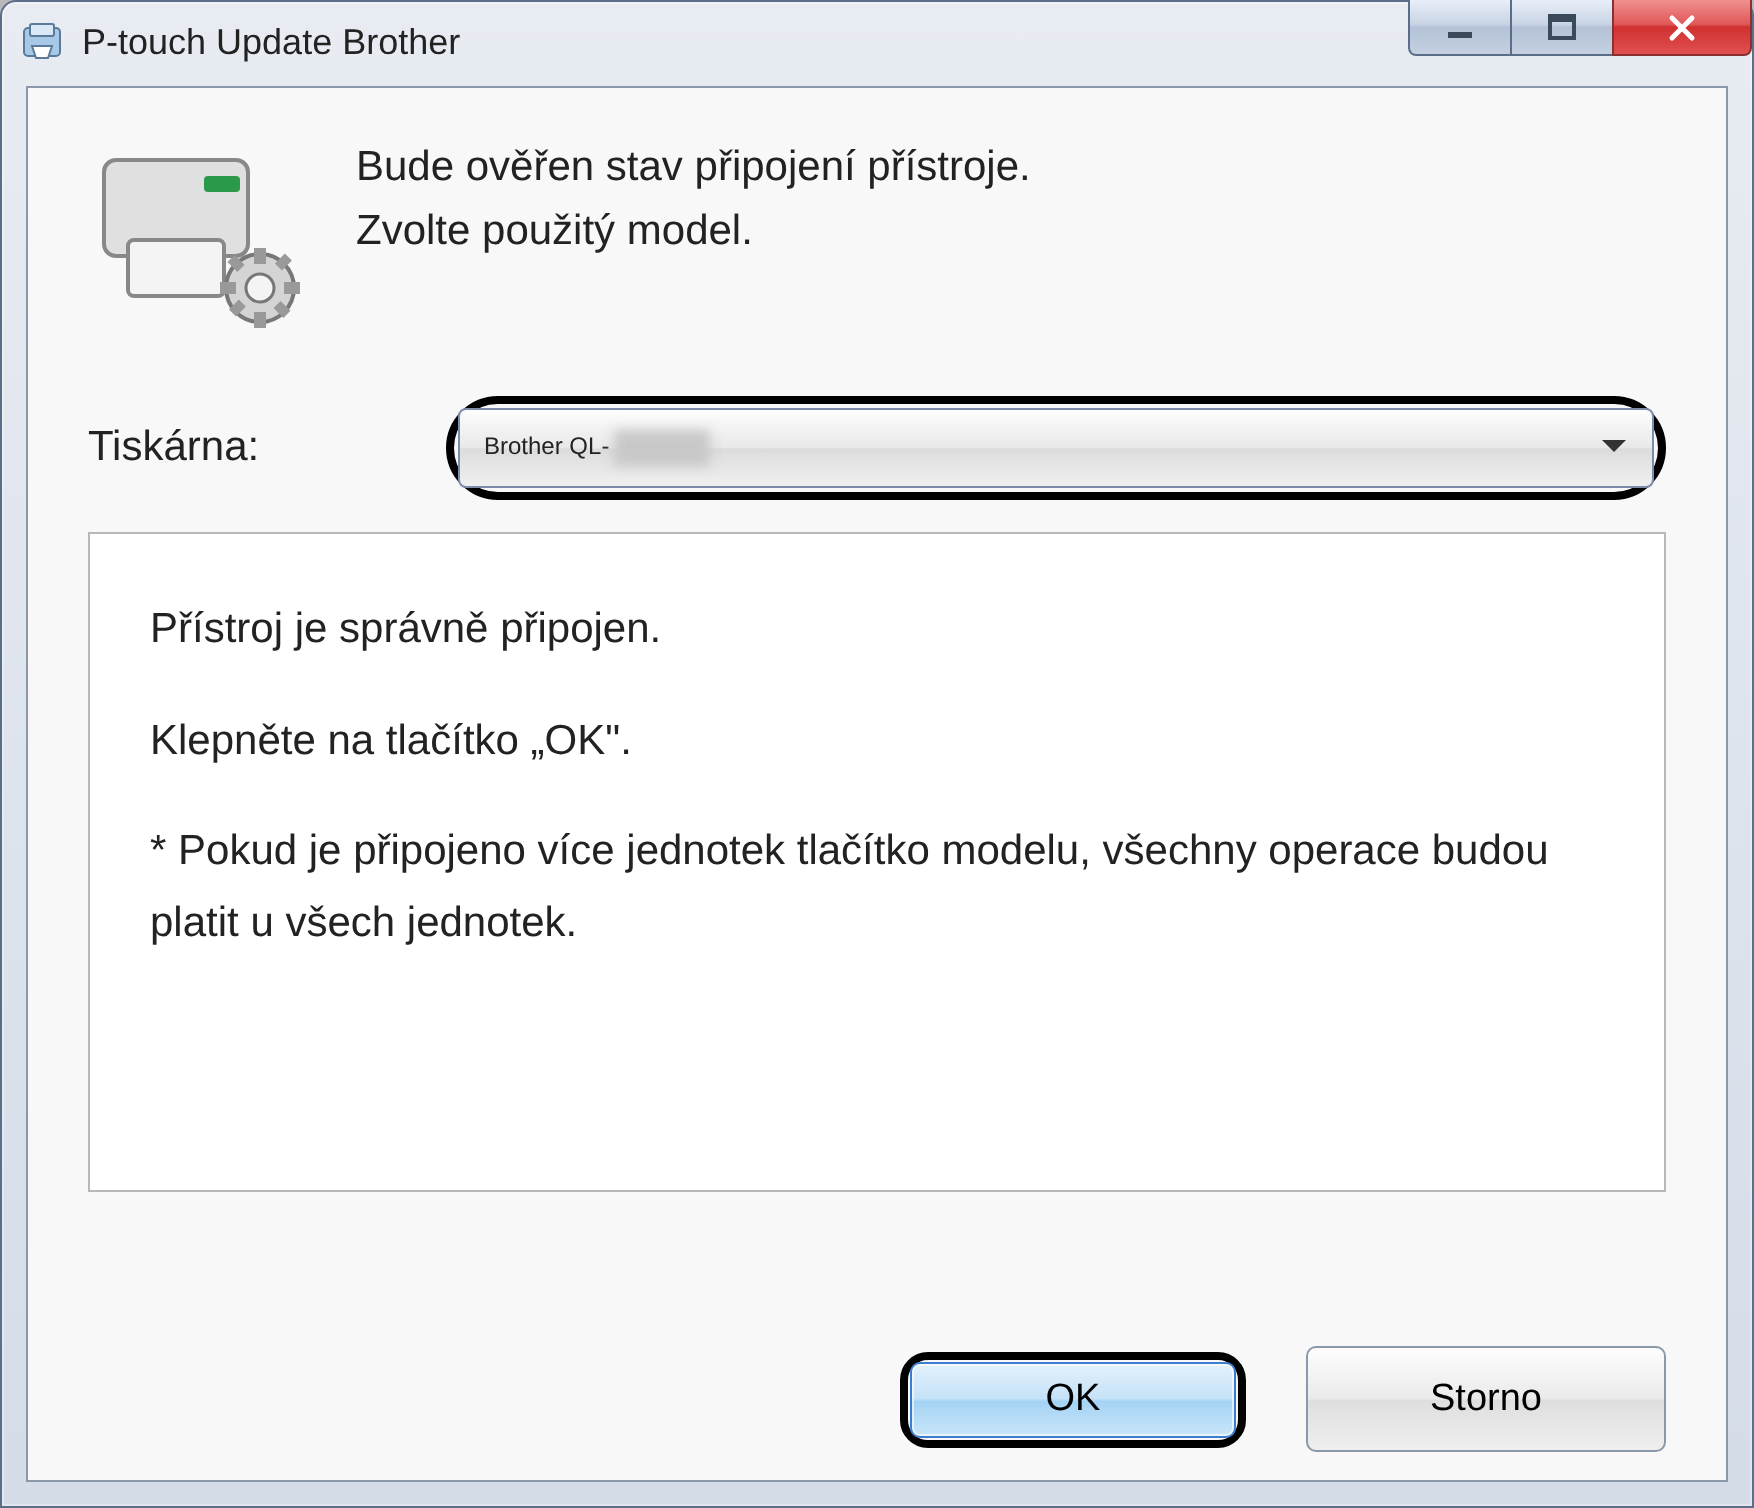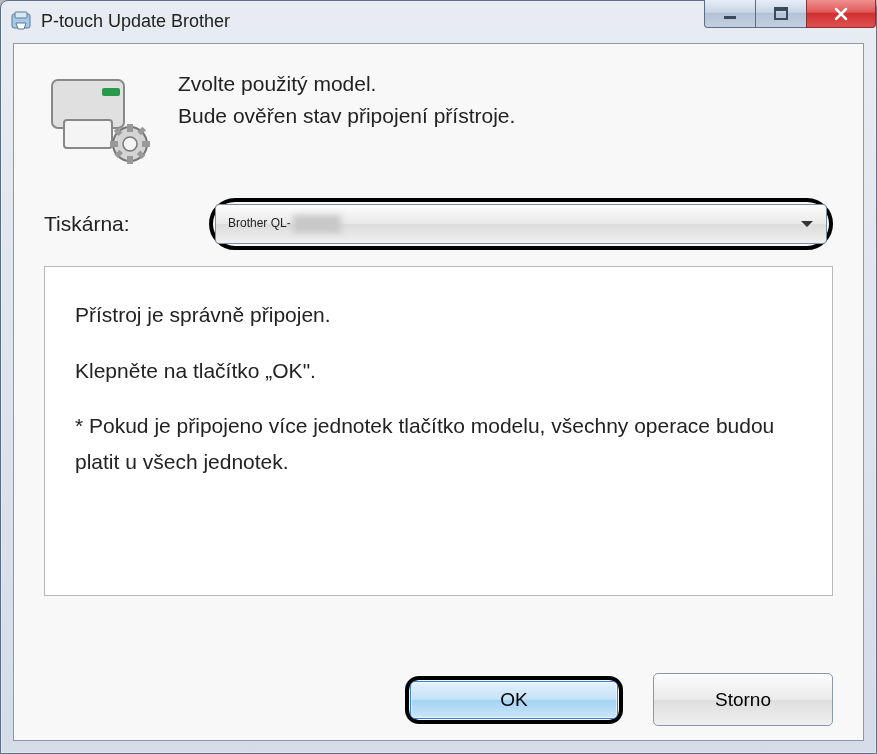--- a/index.html
+++ b/index.html
@@ -88,20 +88,21 @@
     }
     .header-text {
       font-size: 21px;
       color: #222;
       line-height: 1.5;
     }
     .printer-row {
       display: flex;
       align-items: center;
       padding: 10px 30px 16px 30px;
+      gap: 14px;
     }
     .printer-label {
       font-size: 21px;
       color: #222;
       width: 165px;
     }
     .combo-wrap {
       flex: 1;
       border: 4px solid #000;
       border-radius: 28px;
@@ -172,21 +173,21 @@
       align-items: center;
       justify-content: center;
       cursor: pointer;
     }
     .btn-ok-wrap {
       border: 4px solid #000;
       border-radius: 14px;
       padding: 0;
     }
     .btn-ok {
-      width: 208px;
+      width: 163px;
       height: 38px;
       border: 1px solid #3d7dd0;
       border-radius: 5px;
       background: linear-gradient(to bottom, #e4f1fc 0%, #c5e2f8 48%, #a4d3f4 52%, #c9e5f9 100%);
       box-shadow: inset 0 0 0 1px rgba(255,255,255,0.6);
       margin: 1px;
       font-size: 19px;
       display: flex;
       align-items: center;
       justify-content: center;
@@ -243,22 +244,22 @@
               <rect x="3" y="3" width="7" height="5" transform="rotate(45 6 5)"></rect>
               <rect x="26" y="26" width="7" height="5" transform="rotate(45 29 28)"></rect>
               <rect x="26" y="3" width="7" height="5" transform="rotate(-45 29 5)"></rect>
               <rect x="3" y="26" width="7" height="5" transform="rotate(-45 6 28)"></rect>
             </g>
             <circle cx="18" cy="18" r="7" fill="#f4f4f4" stroke="#777" stroke-width="1.5"></circle>
           </g>
         </svg>
       </span>
       <div class="header-text">
+        <div>Bude ověřen stav připojení přístroje.</div>
         <div>Zvolte použitý model.</div>
-        <div>Bude ověřen stav připojení přístroje.</div>
       </div>
     </div>
 
     <div class="printer-row">
       <div class="printer-label">Tiskárna:</div>
       <div class="combo-wrap">
         <div class="combo">
           <span class="combo-text">
             <span>Brother QL-</span><span class="combo-blur"></span>
           </span>

